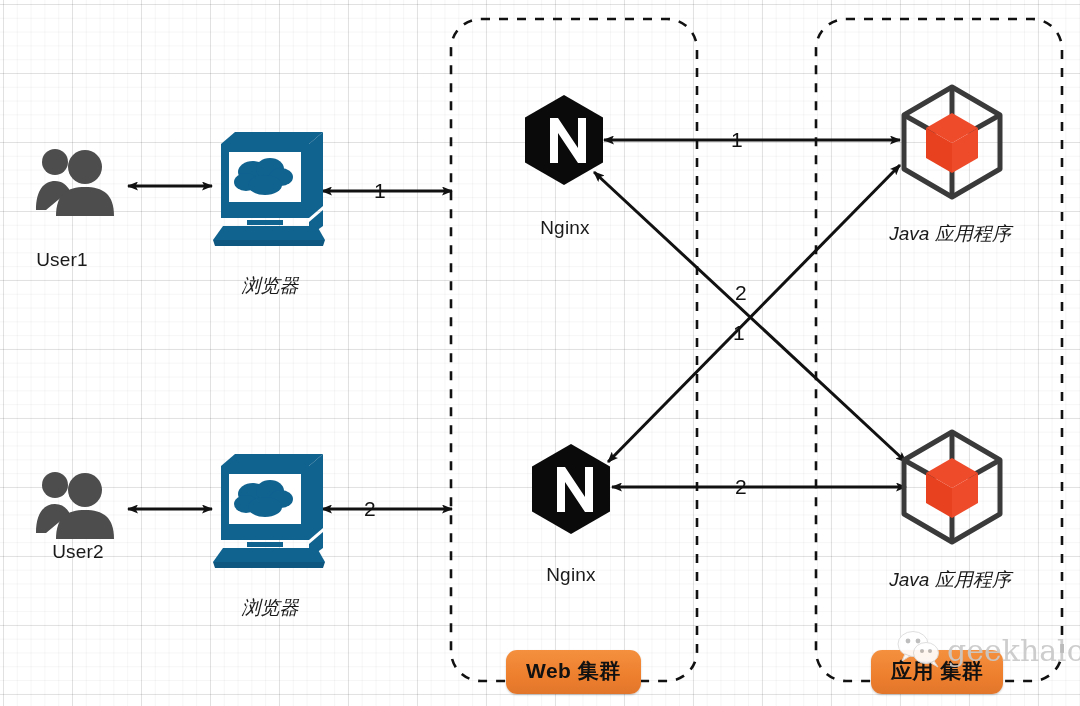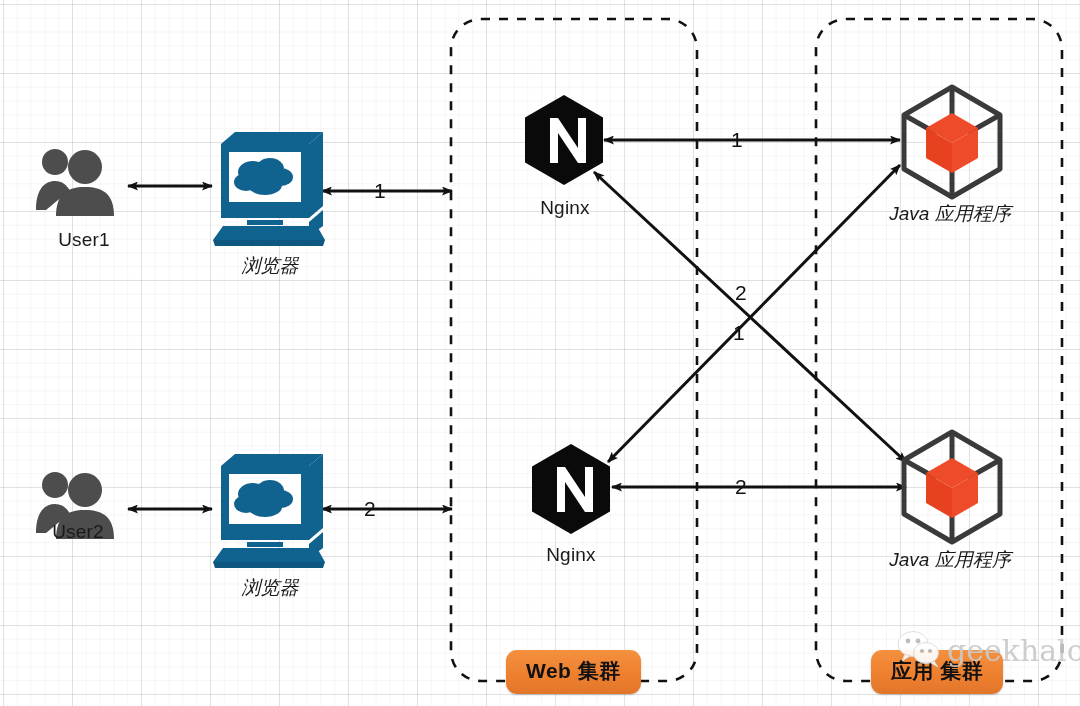--- a/index.html
+++ b/index.html
@@ -36,20 +36,21 @@
     position: absolute;
     left: 0;
     top: 0;
     width: 1080px;
     height: 706px;
   }
 
   .node {
     position: absolute;
     text-align: center;
+    margin-top: 20px;
   }
 
   .node-label {
     font-size: 19px;
     color: #1a1a1a;
     line-height: 1.25;
     white-space: nowrap;
     letter-spacing: 0.2px;
   }
 
@@ -218,21 +219,21 @@
       <line x1="4" y1="30" x2="36" y2="48" stroke="#3A3A3A" stroke-width="5"></line>
       <line x1="100" y1="30" x2="68" y2="48" stroke="#3A3A3A" stroke-width="5"></line>
       <line x1="52" y1="72" x2="52" y2="112" stroke="#3A3A3A" stroke-width="5"></line>
       <path d="M52,28 L78,43 L52,58 L26,43 Z" fill="#EE4B2B"></path>
       <path d="M26,43 L52,58 L52,88 L26,73 Z" fill="#E8411F"></path>
       <path d="M78,43 L78,73 L52,88 L52,58 Z" fill="#EE4B2B"></path>
     </g>
 
   </svg>
 
-  <div class="node" style="left:34px; top:228px; width:100px;">
+  <div class="node" style="left:12px; top:228px; width:100px;">
     <span class="node-label">User1</span>
   </div>
 
   <div class="node" style="left:215px; top:253px; width:110px;">
     <span class="node-label-cn">浏览器</span>
   </div>
 
   <div class="node" style="left:28px; top:520px; width:100px;text-align:center;">
     <span class="node-label">User2</span>
   </div>

